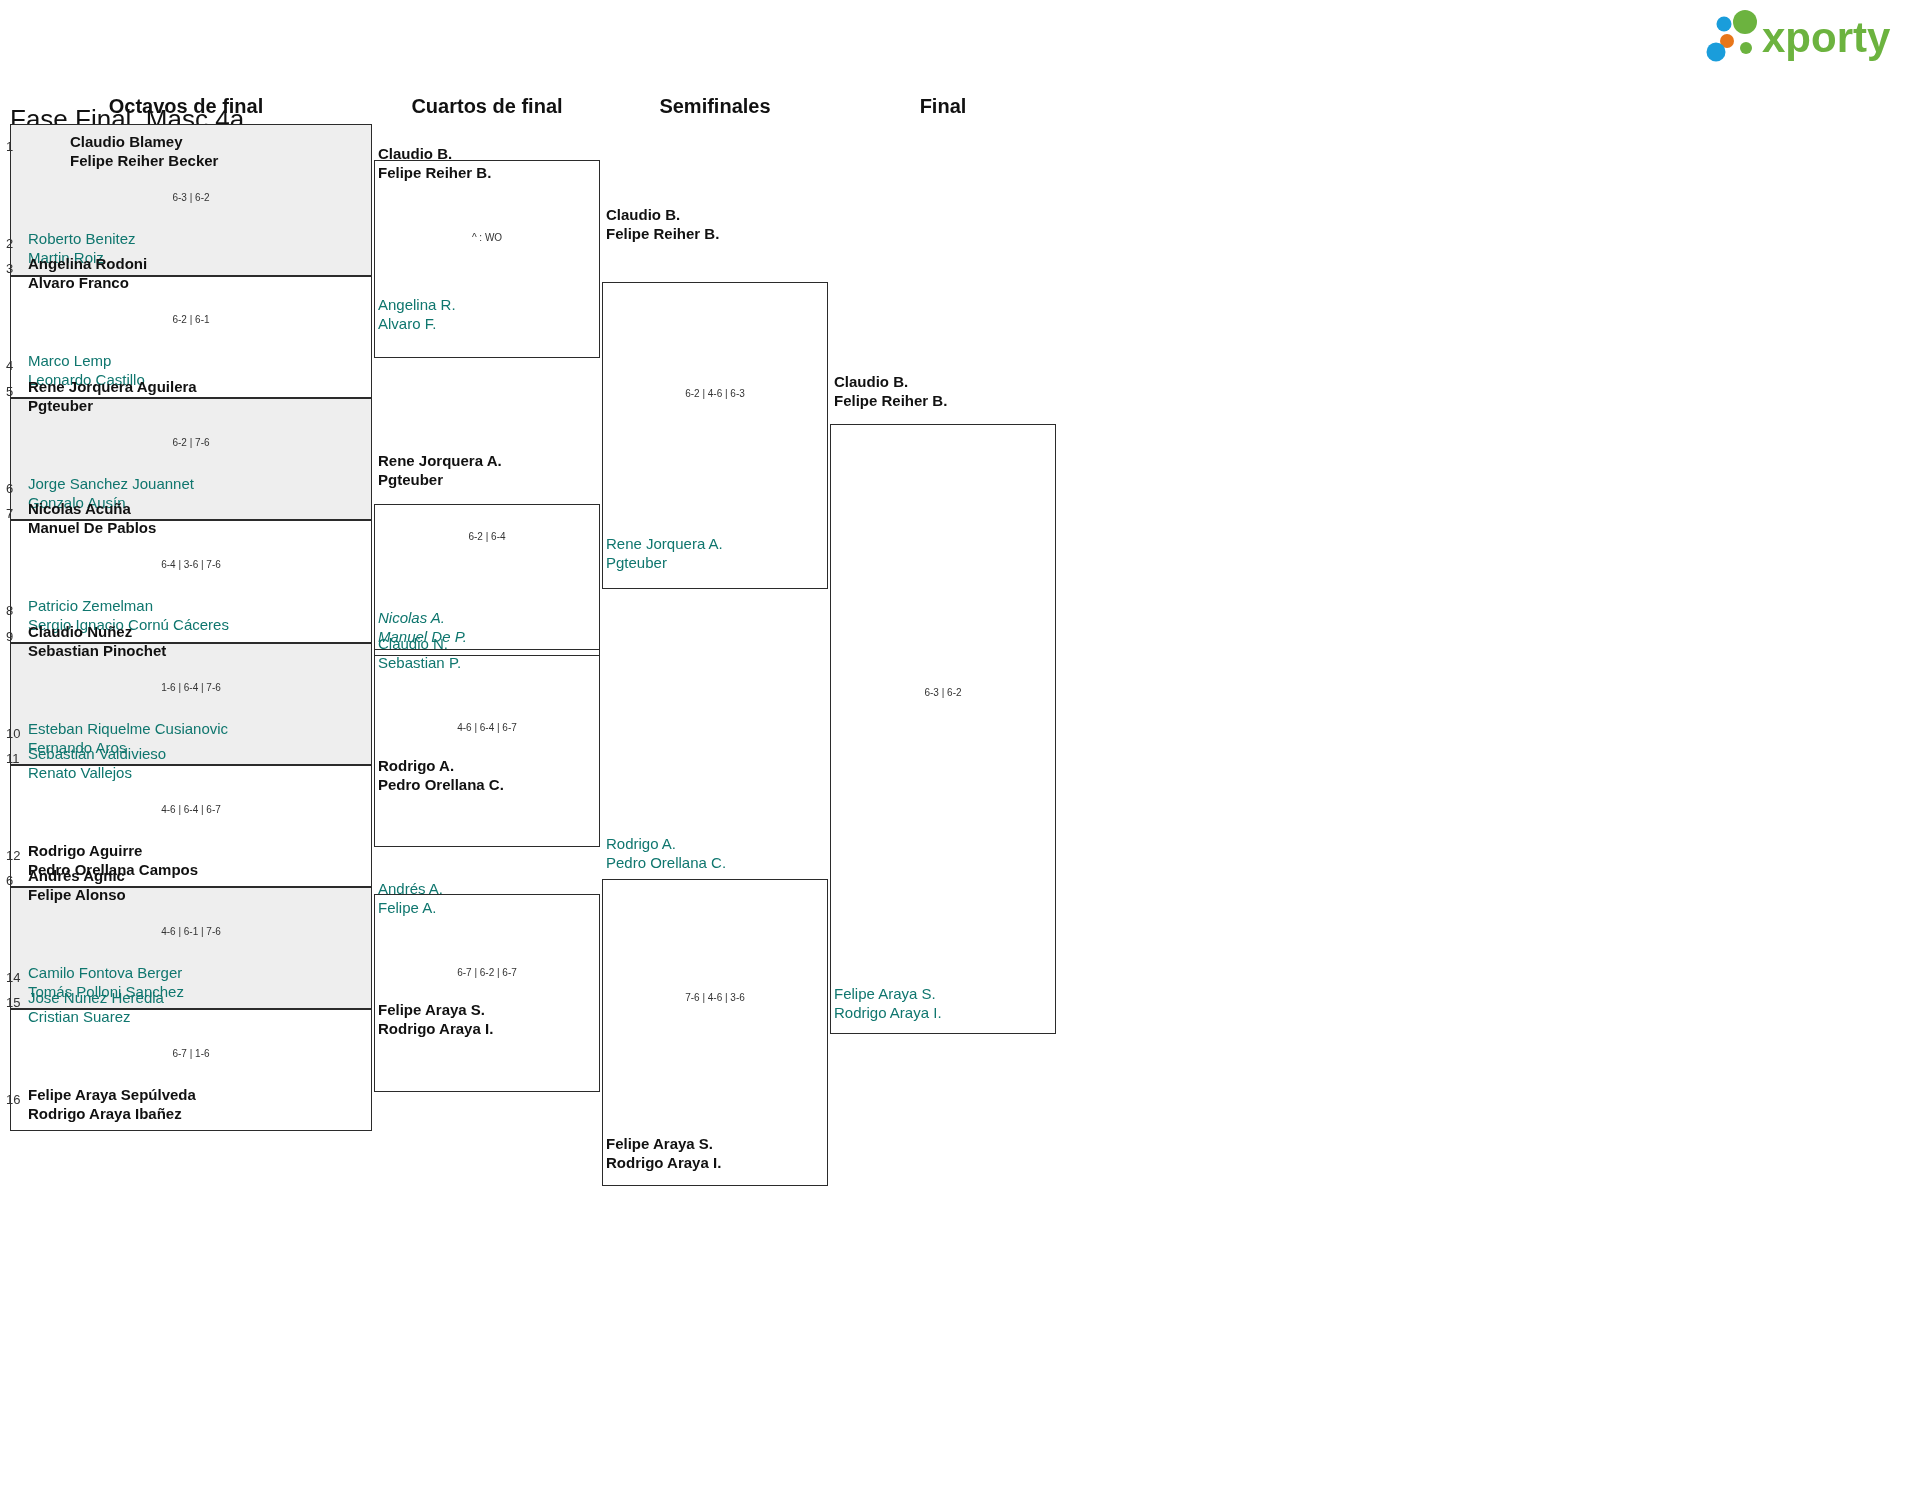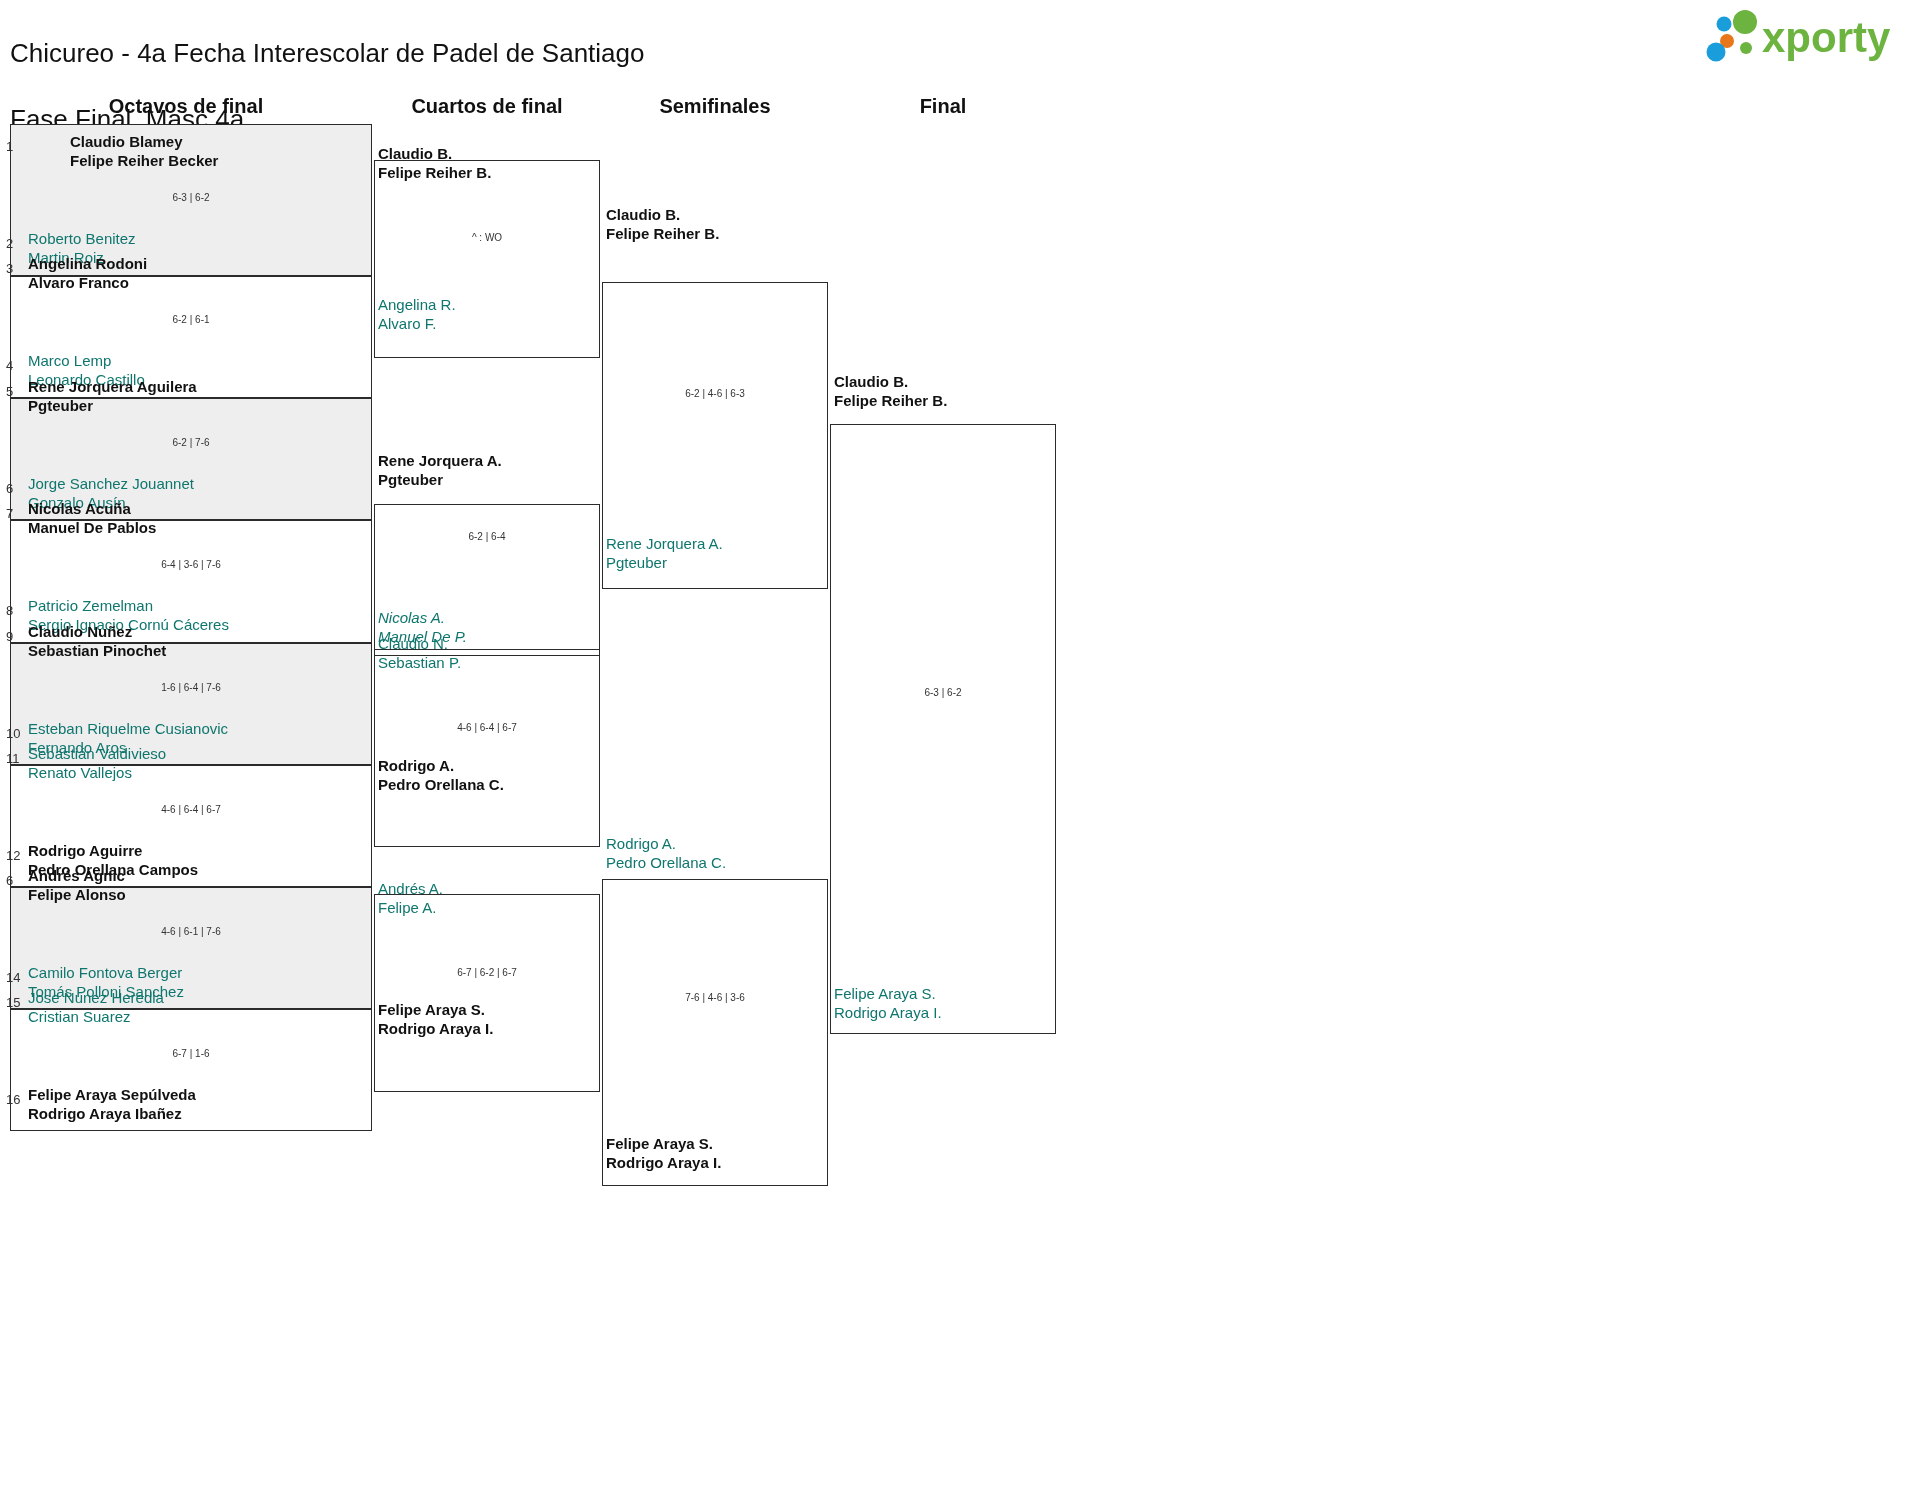--- a/index.html
+++ b/index.html
@@ -30,21 +30,21 @@
   .team.win{font-weight:700;color:#111;}
   .team.lose{font-weight:400;color:#0f766e;}
   .score{
     position:absolute;font-size:10px;color:#333;text-align:center;
   }
 </style>
 </head>
 <body>
 
 <div class="tournament-title">
-  <span>Chicureo - 4a Fecha Interescolar de Padel de Santiago</span><br>
+  <br>
   <span>Fase Final. Masc 4a</span>
 </div>
 
 <svg class="logo" viewBox="0 0 210 58">
   <circle cx="30" cy="16" r="7.5" fill="#1a9ddb"></circle>
   <circle cx="51" cy="14" r="12" fill="#6cb33f"></circle>
   <circle cx="33" cy="33" r="7" fill="#e8761a"></circle>
   <circle cx="22" cy="44" r="9.5" fill="#1a9ddb"></circle>
   <circle cx="52" cy="40" r="6" fill="#6cb33f"></circle>
   <text x="68" y="44" font-family="Liberation Sans, sans-serif" font-size="42" font-weight="700" fill="#6cb33f">xporty</text>

